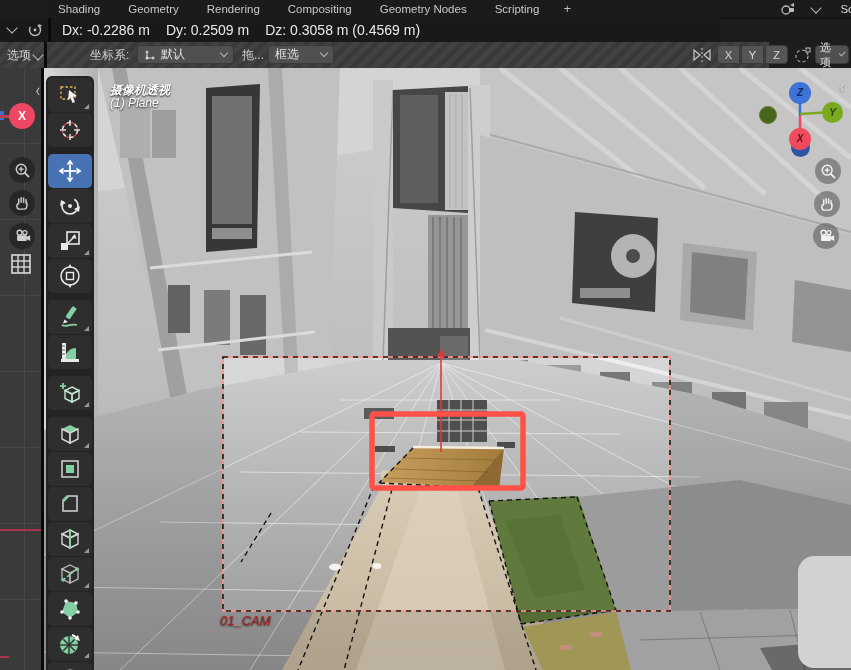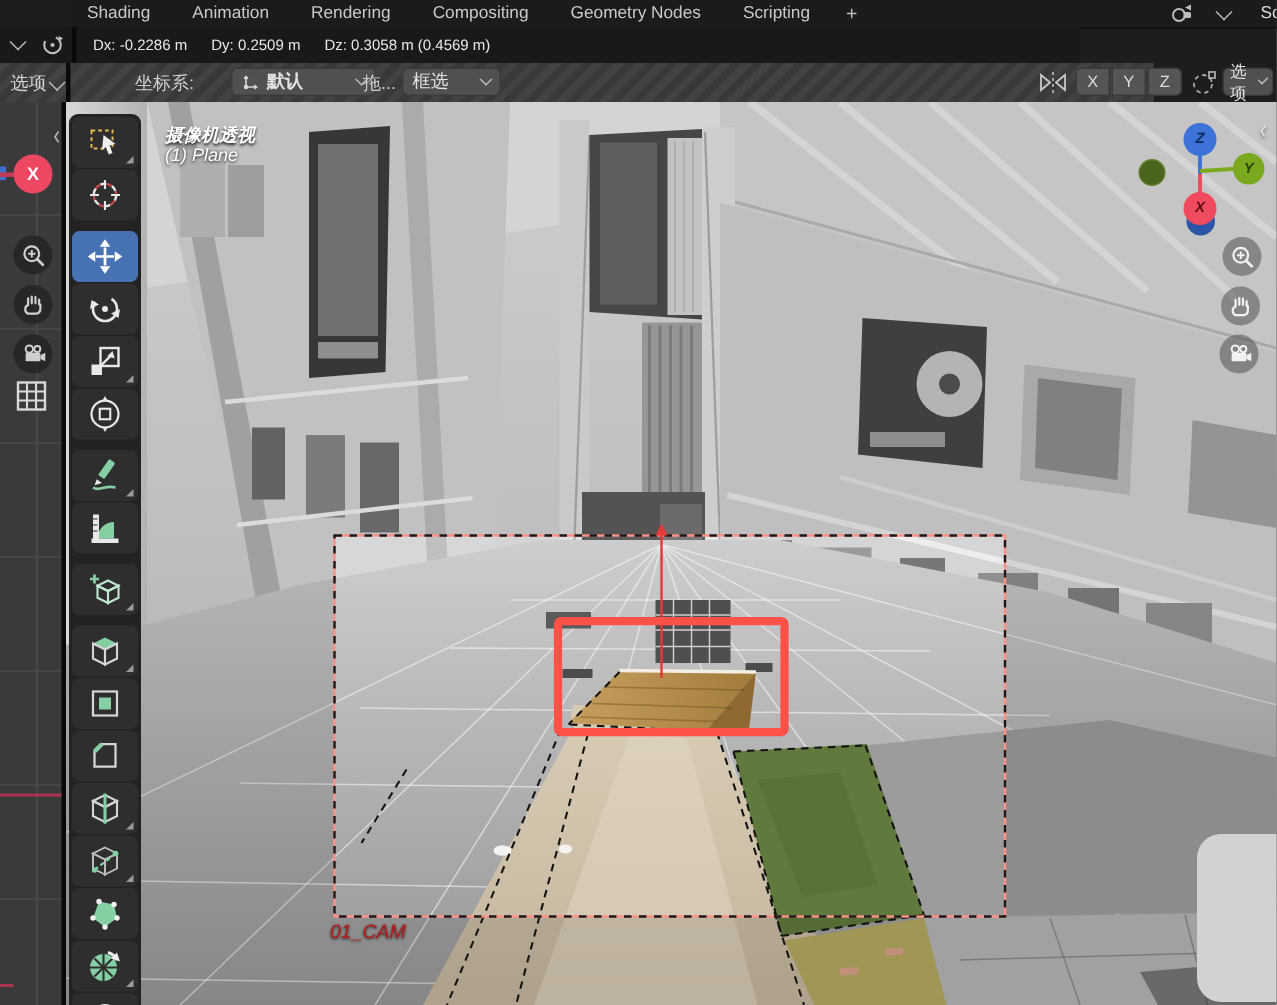--- a/index.html
+++ b/index.html
@@ -14,21 +14,21 @@
           font-size:11.5px;margin-left:44px;}
   .topbar .menu{padding:0 14px;height:18px;line-height:18px;cursor:default;}
   .topbar .menu.add{padding:0 10px;font-size:13px;color:#bdbdbd;}
   .scene-widget{position:absolute;right:22px;top:0;height:18px;display:flex;align-items:center;gap:16px;color:#dcdcdc;}
   .scene-widget .chev{margin-right:4px;}
   .chev{width:7px;height:7px;border-right:1.5px solid #b9b9b9;border-bottom:1.5px solid #b9b9b9;
         transform:rotate(45deg);display:inline-block;margin-top:-3px;}
 
   
   .hdr{position:absolute;left:0;top:18px;width:720px;height:24px;background:#191919;
-       border-bottom:1px solid #0c0c0c;color:#e9e9e9;font-size:10px;}
+       border-bottom:1px solid #0c0c0c;color:#e9e9e9;font-size:14px;}
   .hdr .chev-btn{position:absolute;left:8px;top:9px;}
   .hdr .orbit{position:absolute;left:26px;top:3px;}
   .hdr .vdiv{position:absolute;left:48px;top:0;width:3px;height:24px;background:#0a0a0a;}
   .hdr .vals{position:absolute;left:62px;top:0;height:24px;display:flex;align-items:center;gap:16px;white-space:nowrap;}
 
   
   .tset{position:absolute;left:0;top:42px;width:769px;height:26px;background:#3b3b3b;
         border-bottom:1px solid #101010;color:#d6d6d6;font-size:12px;
         background-image:repeating-linear-gradient(135deg,rgba(255,255,255,0.035) 0 5px,rgba(0,0,0,0.03) 5px 10px);}
   .tset .vdiv{position:absolute;left:44px;top:0;width:3px;height:26px;background:#0a0a0a;}
@@ -90,21 +90,21 @@
   .gizmo svg{position:absolute;left:0;top:0;z-index:0;}
   .gball{z-index:1;}
 </style>
 </head>
 <body>
 
 <div class="app">
 
   <div class="topbar">
     <div class="menu">Shading</div>
-    <div class="menu">Animation</div>
+    <div class="menu">Geometry</div>
     <div class="menu">Rendering</div>
     <div class="menu">Compositing</div>
     <div class="menu">Geometry Nodes</div>
     <div class="menu">Scripting</div>
     <div class="menu add">+</div>
     <div class="scene-widget">
       <svg width="16" height="14" viewBox="0 0 16 14">
         <circle cx="6" cy="8" r="4" fill="none" stroke="#bdbdbd" stroke-width="1.3"></circle>
         <path d="M10 3 L14 1 L14 5 Z" fill="#bdbdbd"></path>
         <rect x="9" y="6" width="5" height="4" rx="1" fill="#bdbdbd"></rect>
@@ -128,21 +128,21 @@
       <span>Dz: 0.3058 m (0.4569 m)</span>
     </div>
   </div>
 
   <div class="tset">
     <div class="opt-left">
       <span>选项</span><span class="chev"></span>
     </div>
     <div class="vdiv"></div>
     <div class="lbl" style="left:90px;">坐标系:</div>
-    <div class="dd" style="left:154px;width:97px;font-weight:bold;">
+    <div class="dd" style="left:137px;width:97px;">
       <svg width="12" height="12" viewBox="0 0 12 12">
         <circle cx="3" cy="9" r="1.5" fill="#d8d8d8"></circle>
         <path d="M3 8 L3 2 M1.7 3.5 L3 2 L4.3 3.5" stroke="#d8d8d8" stroke-width="1.1" fill="none"></path>
         <path d="M4 9 L10 9 M8.5 7.7 L10 9 L8.5 10.3" stroke="#d8d8d8" stroke-width="1.1" fill="none"></path>
       </svg>
       <span>默认</span>
       <span class="chev"></span>
     </div>
     <div class="lbl" style="left:242px;">拖...</div>
     <div class="dd" style="left:268px;width:66px;">

